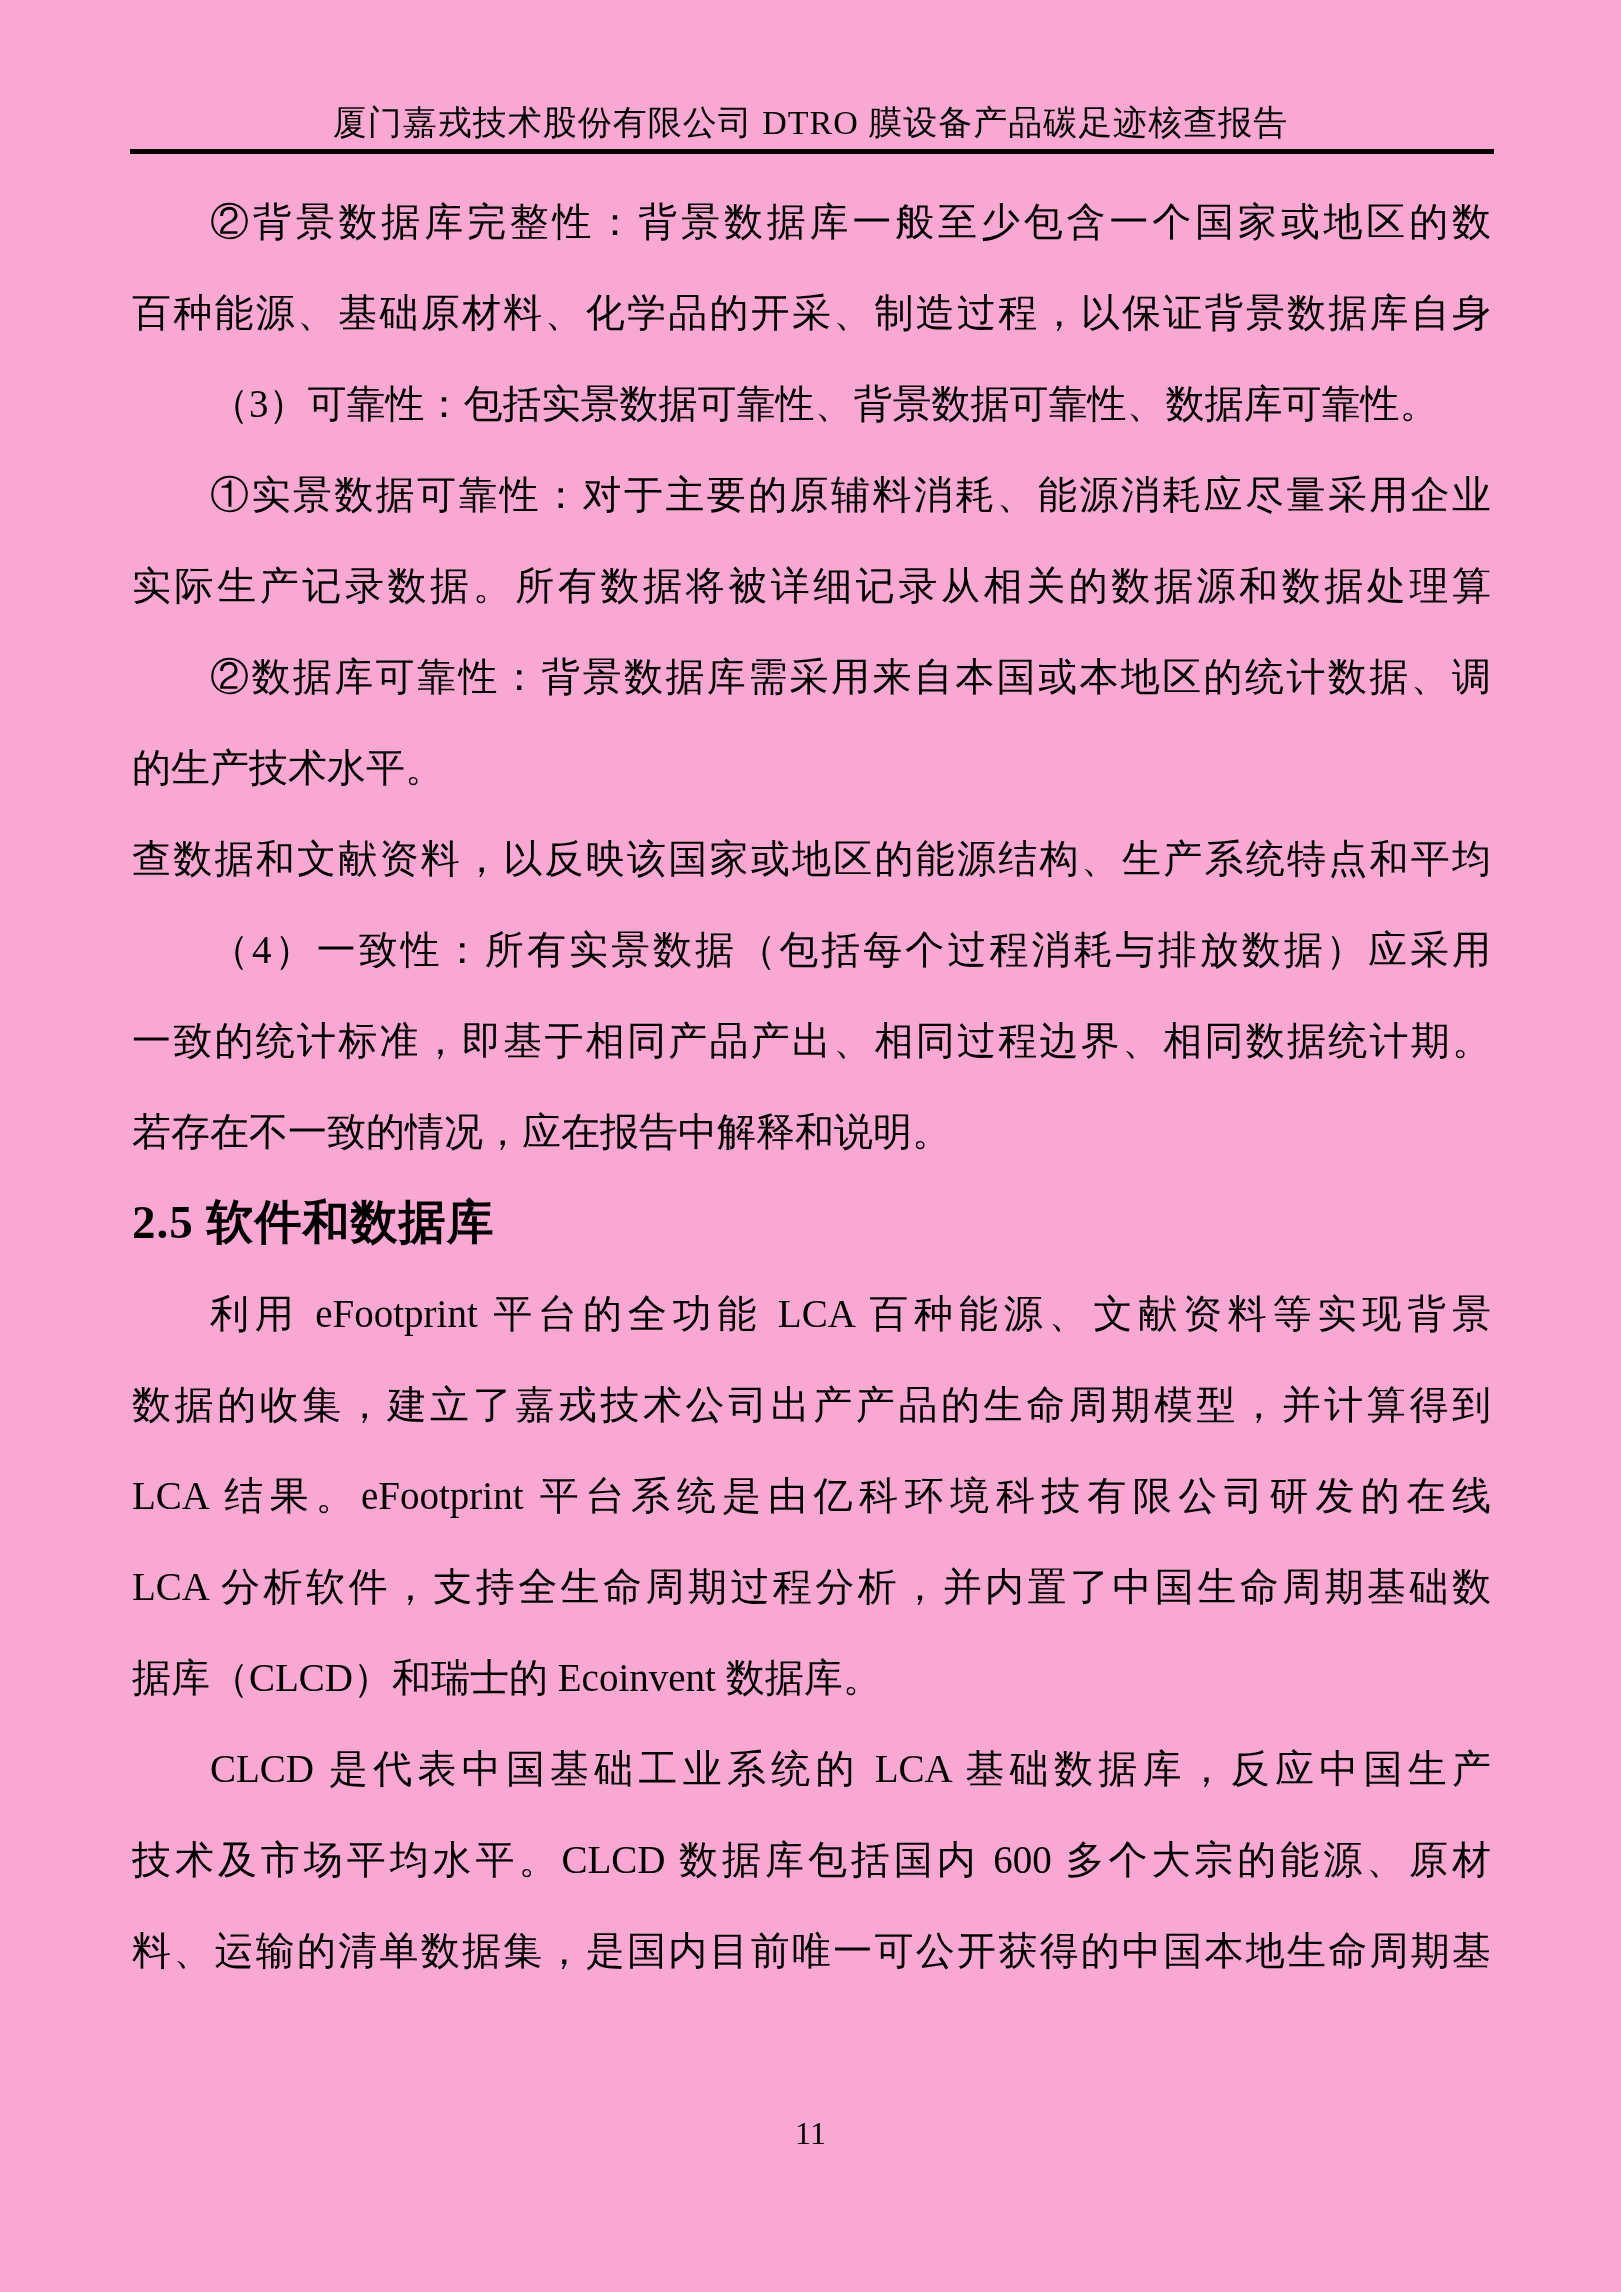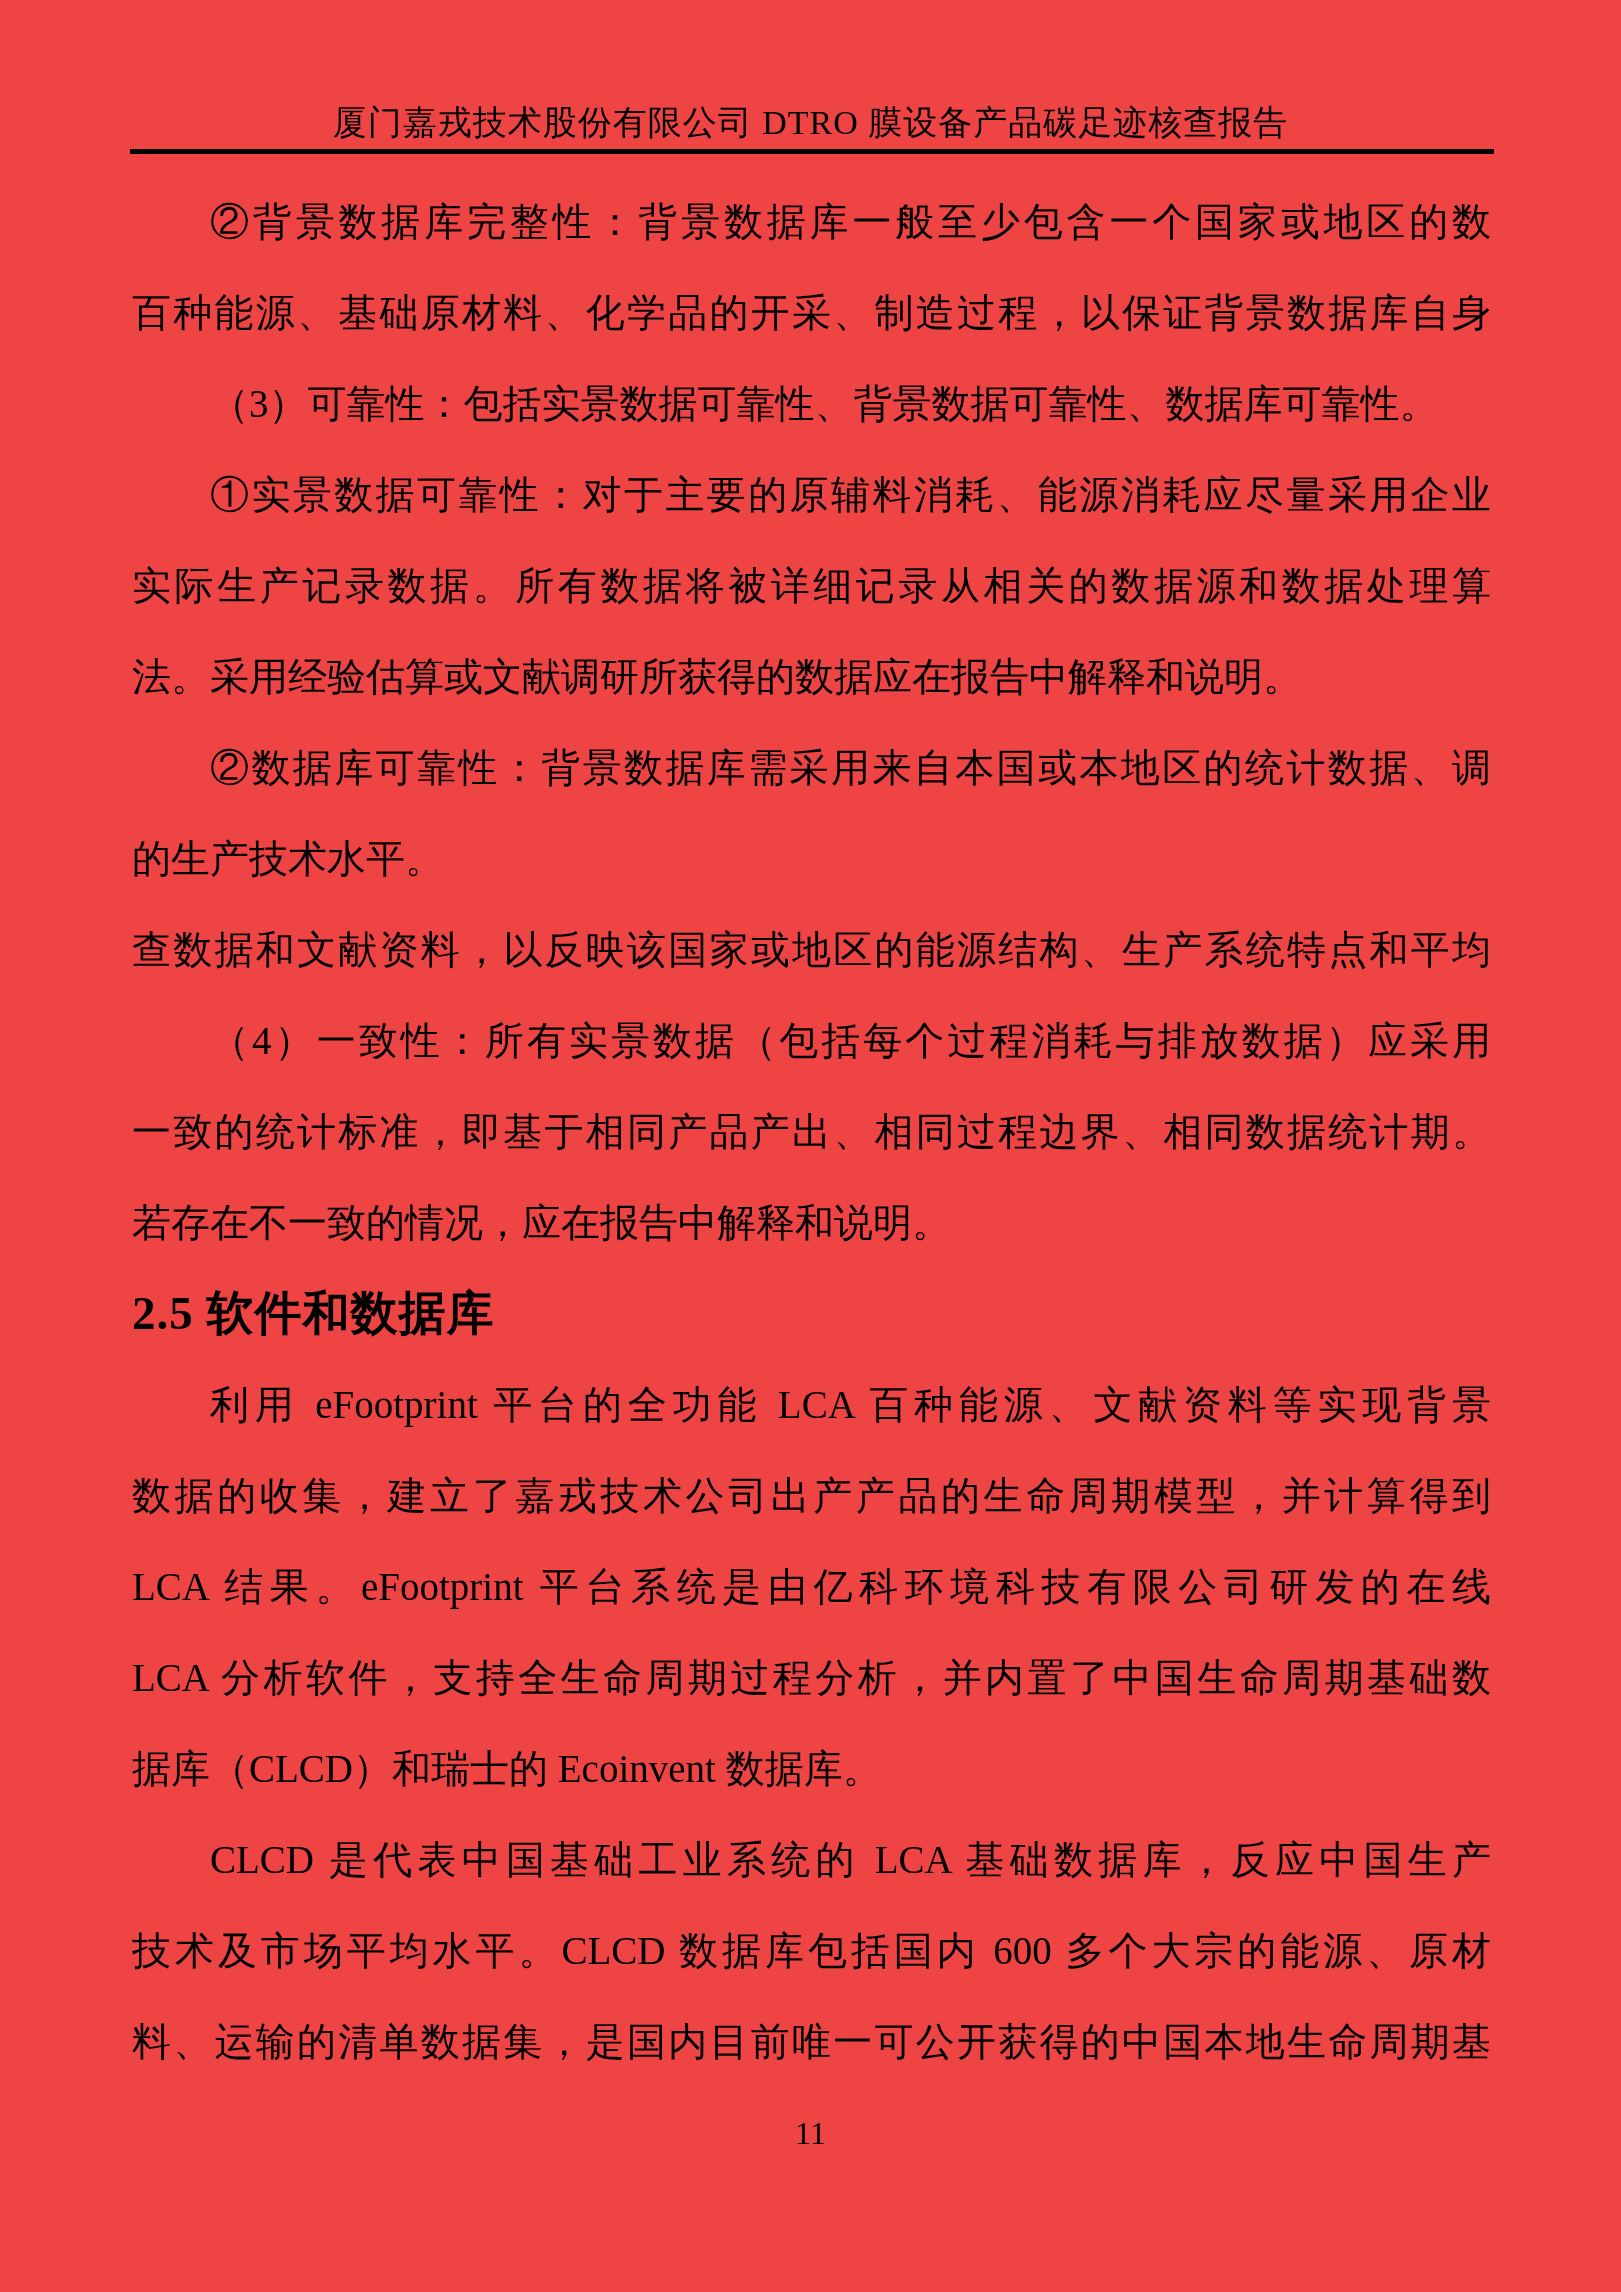--- a/index.html
+++ b/index.html
@@ -1,19 +1,19 @@
 <!DOCTYPE html>
 <html lang="zh"><head>
 <meta charset="utf-8">
 <style>
   html,body { margin:0; padding:0; background:#ffffff; }
   .page {
     position:relative;
     width:1621px; height:2293px;
-    background:#ef4444;
+    background:#f9a8d4;
     color:#000000;
     font-family:"Liberation Serif","DejaVu Serif",serif;
     overflow:hidden;
   }
   .header-title {
     position:absolute;
     top:100px; left:0; right:0;
     text-align:center;
     font-size:34px;
     letter-spacing:1px;
@@ -60,21 +60,20 @@
   <div class="header-title">厦门嘉戎技术股份有限公司 DTRO 膜设备产品碳足迹核查报告</div>
 
   <div class="header-rule"></div>
 
   <div class="content" id="content">
       <div class="line indent fill">②背景数据库完整性：背景数据库一般至少包含一个国家或地区的数</div>
       <div class="line fill">百种能源、基础原材料、化学品的开采、制造过程，以保证背景数据库自身</div>
       <div class="line indent">（3）可靠性：包括实景数据可靠性、背景数据可靠性、数据库可靠性。</div>
       <div class="line indent fill">①实景数据可靠性：对于主要的原辅料消耗、能源消耗应尽量采用企业</div>
       <div class="line fill">实际生产记录数据。所有数据将被详细记录从相关的数据源和数据处理算</div>
-      <div class="line">法。采用经验估算或文献调研所获得的数据应在报告中解释和说明。</div>
       <div class="line indent fill">②数据库可靠性：背景数据库需采用来自本国或本地区的统计数据、调</div>
       <div class="line">的生产技术水平。</div>
       <div class="line fill">查数据和文献资料，以反映该国家或地区的能源结构、生产系统特点和平均</div>
       <div class="line indent fill">（4）一致性：所有实景数据（包括每个过程消耗与排放数据）应采用</div>
       <div class="line fill">一致的统计标准，即基于相同产品产出、相同过程边界、相同数据统计期。</div>
       <div class="line">若存在不一致的情况，应在报告中解释和说明。</div>
       <div class="heading">2.5 软件和数据库</div>
       <div class="line indent fill">利用 eFootprint 平台的全功能 LCA 百种能源、文献资料等实现背景</div>
       <div class="line fill">数据的收集，建立了嘉戎技术公司出产产品的生命周期模型，并计算得到</div>
       <div class="line fill">LCA 结果。eFootprint 平台系统是由亿科环境科技有限公司研发的在线</div>

